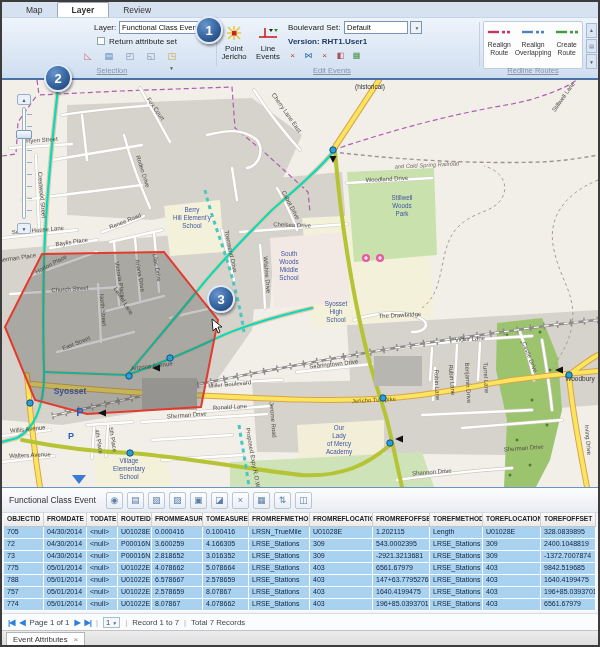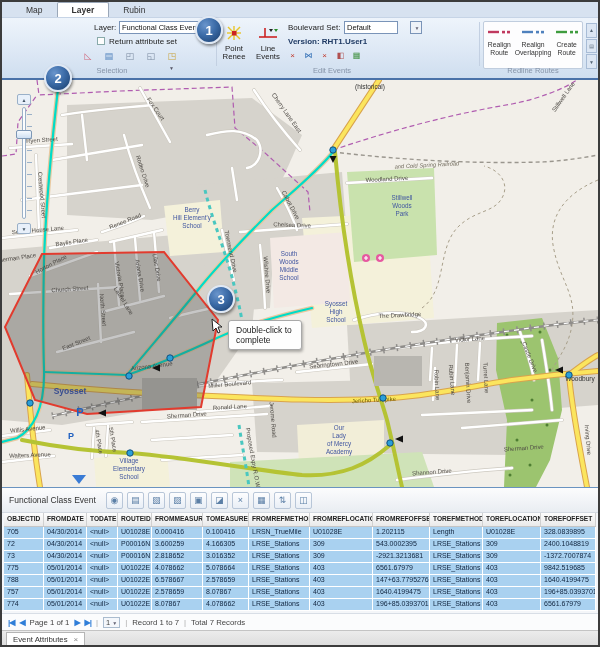--- a/index.html
+++ b/index.html
@@ -4,21 +4,21 @@
 <style>
   html,body{margin:0;padding:0;background:#888;}
   *{box-sizing:border-box;font-family:"Liberation Sans",sans-serif;}
   #win{position:relative;width:600px;height:647px;background:#fff;border:2px solid #3c3c3c;overflow:hidden;}
   
   #tabstrip{position:absolute;left:0;top:0;width:596px;height:16px;background:#d7e2f0;border-bottom:1px solid #c6d4e6;display:flex;align-items:flex-end;padding-left:10px;}
   .rtab{font-size:8.5px;color:#333;padding:2px 14px;cursor:default;}
   .rtab.active{background:#fff;border:1px solid #9aa7b8;border-bottom:none;border-radius:2px 2px 0 0;font-weight:bold;}
   
   #ribbon{position:absolute;left:0;top:16px;width:596px;height:62px;background:linear-gradient(#eef4fb,#dde8f5 55%,#cfdeef);border-bottom:2px solid #4a72a8;}
-  .grouplabel{position:absolute;bottom:3px;font-size:7.5px;color:#8694a8;text-align:center;}
+  .grouplabel{position:absolute;bottom:3px;font-size:7.5px;color:#8694a8;text-align:center;text-decoration:underline;}
   .vsep{position:absolute;top:4px;bottom:12px;width:1px;background:#c3d0e2;}
   .bigbtn{position:absolute;top:3px;width:38px;height:50px;display:flex;flex-direction:column;align-items:center;font-size:8.5px;color:#222;border:1px solid transparent;border-radius:2px;padding-top:2px;}
   .bigbtn.sel{background:linear-gradient(#fff3c9,#ffd96e);border:1px solid #e0a23c;}
   .caret{font-size:5px;color:#57board;color:#556;line-height:4px;}
   .lbl{font-size:8px;color:#222;}
   .combo{position:absolute;height:13px;background:#fff;border:1px solid #7a94b8;font-size:7.5px;color:#111;padding:1px 2px;display:flex;align-items:center;justify-content:space-between;}
   .combo .cc{font-size:5px;color:#667;margin-left:2px;}
   .chk{position:absolute;width:8px;height:8px;background:#fdfdfd;border:1px solid #8aa;}
   .mini{width:16px;height:15px;border:1px solid transparent;border-radius:2px;display:inline-flex;align-items:center;justify-content:center;font-size:9px;}
   #selicons{position:absolute;left:78px;top:30px;display:flex;gap:5px;}
@@ -75,21 +75,21 @@
   #bottomtab .x{color:#888;font-size:8px;}
 </style>
 </head>
 <body>
 
 <div id="win">
 
   <div id="tabstrip">
     <div class="rtab">Map</div>
     <div class="rtab active">Layer</div>
-    <div class="rtab">Rubin</div>
+    <div class="rtab">Review</div>
   </div>
 
   <div id="ribbon">
     <span class="lbl" style="position:absolute;left:92px;top:5px;">Layer:</span>
     <div class="combo" style="left:117px;top:3px;width:90px;">
       <span>Functional Class Event</span>
       <span class="cc">▼</span>
     </div>
     <span class="chk" style="left:95px;top:19px;"></span>
     <span class="lbl" style="position:absolute;left:107px;top:19px;">Return attribute set</span>
@@ -107,40 +107,40 @@
     <div class="evtbtn" style="left:216px;">
       <svg width="20" height="18">
         <g stroke="#e8c52a" stroke-width="1.4">
             <line x1="10" y1="2" x2="10" y2="16"></line>
             <line x1="3" y1="9" x2="17" y2="9"></line>
             <line x1="4" y1="3" x2="16" y2="15"></line>
             <line x1="16" y1="3" x2="4" y2="15"></line>
           </g>
         <rect x="8" y="7" width="4.5" height="4.5" fill="#c22"></rect>
       </svg>
-      <span style="width:28px;">Point Renee</span>
+      <span style="width:28px;">Point Jericho</span>
     </div>
     <div class="evtbtn" style="left:250px;">
       <svg width="22" height="18">
         <line x1="2" y1="13" x2="20" y2="13" stroke="#c22" stroke-width="1.6"></line>
         <line x1="8" y1="4" x2="8" y2="13" stroke="#c22" stroke-width="1.6"></line>
         <path d="M12 5 l4 0 -2 3 z" fill="#222"></path>
           <path d="M17 5 l4 0 -2 3 z" fill="#2a8f2a"></path>
       </svg>
       <span style="width:28px;">Line Events</span>
     </div>
     <div id="editicons">
         <span class="mini">×</span>
         <span class="mini">⋈</span>
         <span class="mini">×</span>
         <span class="mini">◧</span>
         <span class="mini">▦</span>
       </div>
     <span class="lbl" style="position:absolute;left:286px;top:5px;">Boulevard Set:</span>
-    <div class="combo" style="left:342px;top:3px;width:54px;">
+    <div class="combo" style="left:342px;top:3px;width:64px;">
       <span>Default</span>
     </div>
     <div class="combo" style="left:408px;top:3px;width:12px;background:#eef2f8;justify-content:center;">
         <span class="cc">▼</span>
       </div>
     <span class="lbl" style="position:absolute;left:286px;top:19px;font-weight:bold;color:#1f3a64;">Version: RHT1.User1</span>
     <div class="grouplabel" style="left:270px;width:120px;">Edit Events</div>
     <div class="vsep" style="left:477px;"></div>
 
     <div id="redpanel">
@@ -513,21 +513,20 @@
     </div>
   <div class="callout" style="left:42px;top:62px;">
       <span>2</span>
     </div>
   <div class="callout" style="left:205px;top:283px;">
       <span>3</span>
     </div>
   <svg style="position:absolute;left:208px;top:316px;" width="14" height="16">
     <path d="M2,1 L3,13 L6,10 L8,15 L10,14 L8,9 L12,9 Z" fill="#fff" stroke="#222" stroke-width="1"></path>
   </svg>
-  <div id="tooltip" style="left:226px;top:318px;">Double-click to complete</div>
 
   <div id="panel">
     <div id="panelhead">
       <span id="paneltitle">Functional Class Event</span>
       <span id="paneltools" style="display:flex;">
           <span class="tbtn">◉</span>
           <span class="tbtn">▤</span>
           <span class="tbtn">▧</span>
           <span class="tbtn">▨</span>
           <span class="tbtn">▣</span>

